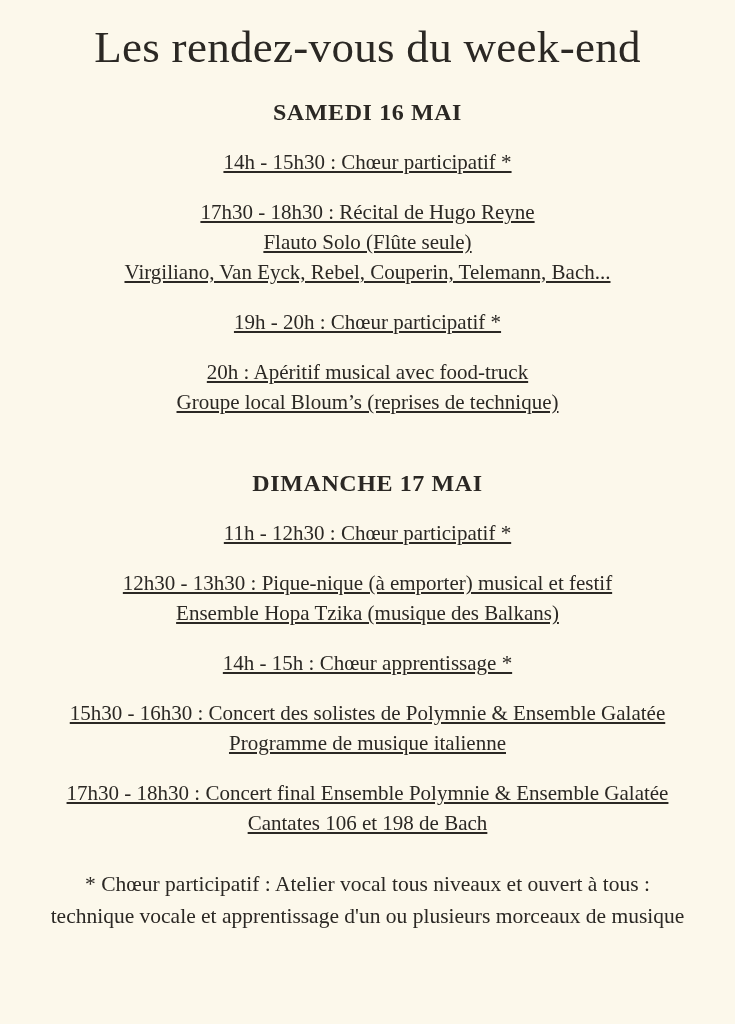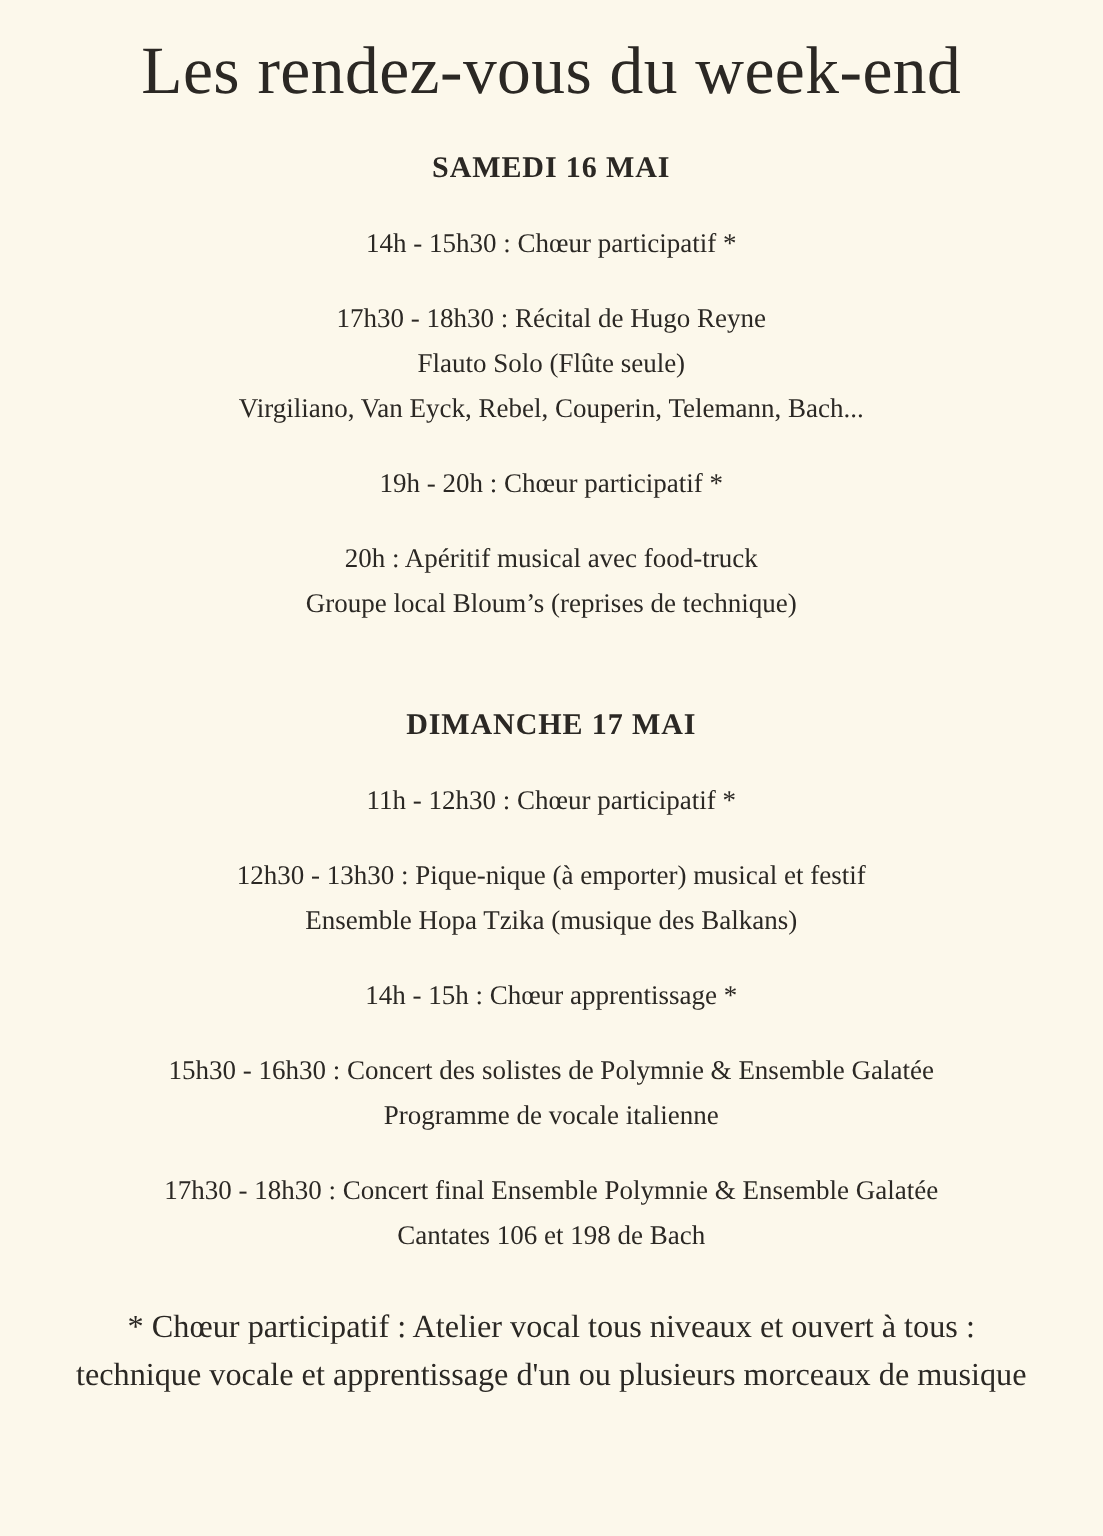--- a/index.html
+++ b/index.html
@@ -20,33 +20,34 @@
   }
   .title {
     font-size: 45px;
     font-weight: 400;
     line-height: 54px;
     margin: 10px 0 24px;
     letter-spacing: 0.3px;
     white-space: nowrap;
   }
   .section-header {
-    font-size: 20px;
+    font-size: 24px;
     font-weight: 700;
     line-height: 29px;
     margin: 24px 0 8px;
     letter-spacing: 0.6px;
   }
   .section--sunday .section-header {
     margin-top: 52px;
   }
   .event {
-    font-size: 18px;
+    font-size: 21px;
     line-height: 30px;
     margin: 20px 0;
+    text-decoration: underline;
   }
   .footnote {
     font-size: 21.5px;
     line-height: 32px;
     margin-top: 30px;
   }
 </style>
 </head>
 <body style="--bg: #FCF8EB; --fg: #2B2824;">
 
@@ -89,21 +90,21 @@
       <span class="line">12h30 - 13h30 : Pique-nique (à emporter) musical et festif</span><br>
       <span class="line">Ensemble Hopa Tzika (musique des Balkans)</span>
     </p>
 
     <p class="event">
       <span class="line">14h - 15h : Chœur apprentissage *</span>
     </p>
 
     <p class="event">
       <span class="line">15h30 - 16h30 : Concert des solistes de Polymnie &amp; Ensemble Galatée</span><br>
-      <span class="line">Programme de vocale italienne</span>
+      <span class="line">Programme de musique italienne</span>
     </p>
 
     <p class="event">
       <span class="line">17h30 - 18h30 : Concert final Ensemble Polymnie &amp; Ensemble Galatée</span><br>
       <span class="line">Cantates 106 et 198 de Bach</span>
     </p>
   </section>
 
   <p class="footnote">
     <span class="line">* Chœur participatif : Atelier vocal tous niveaux et ouvert à tous :</span><br>

